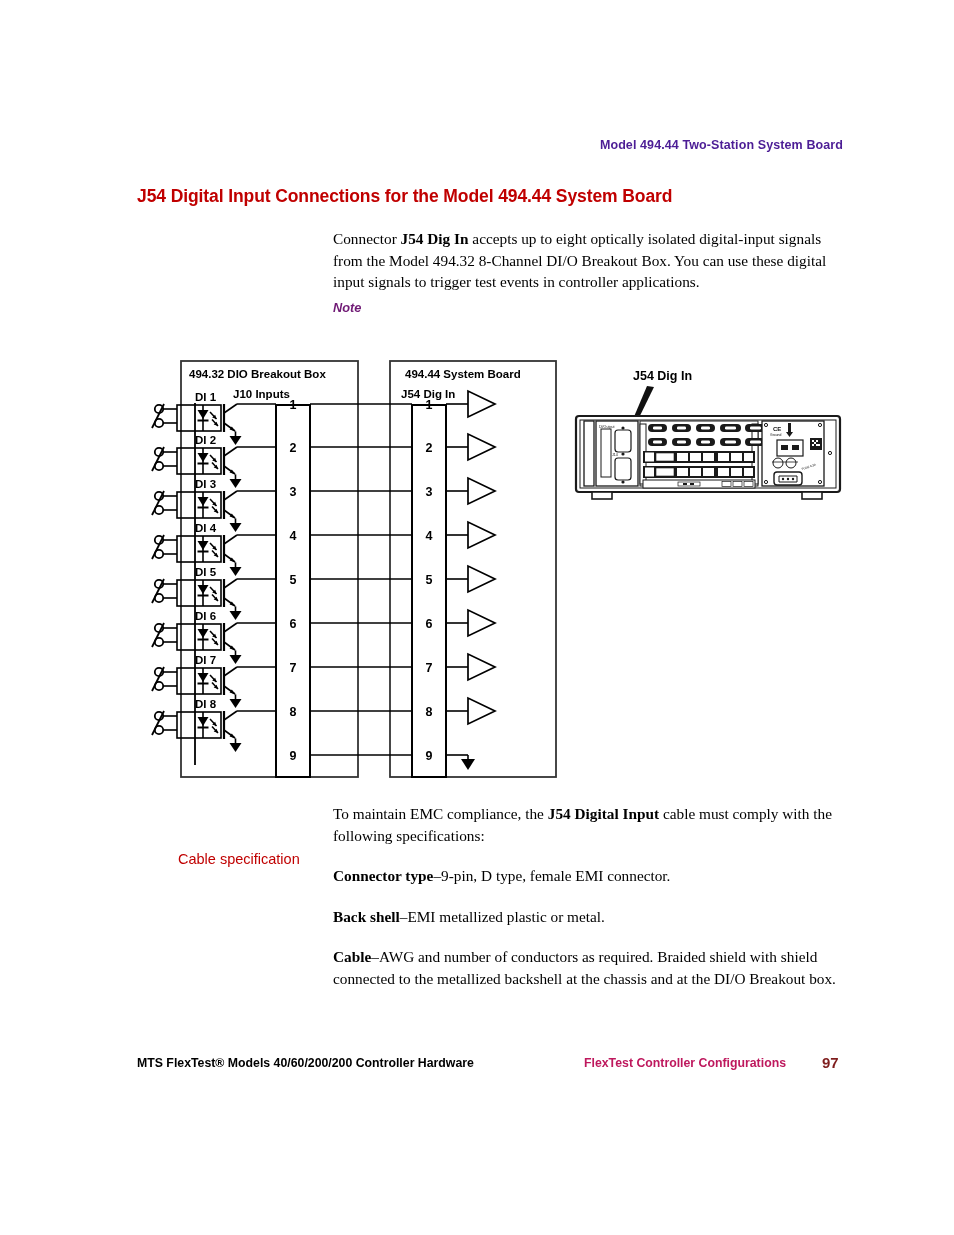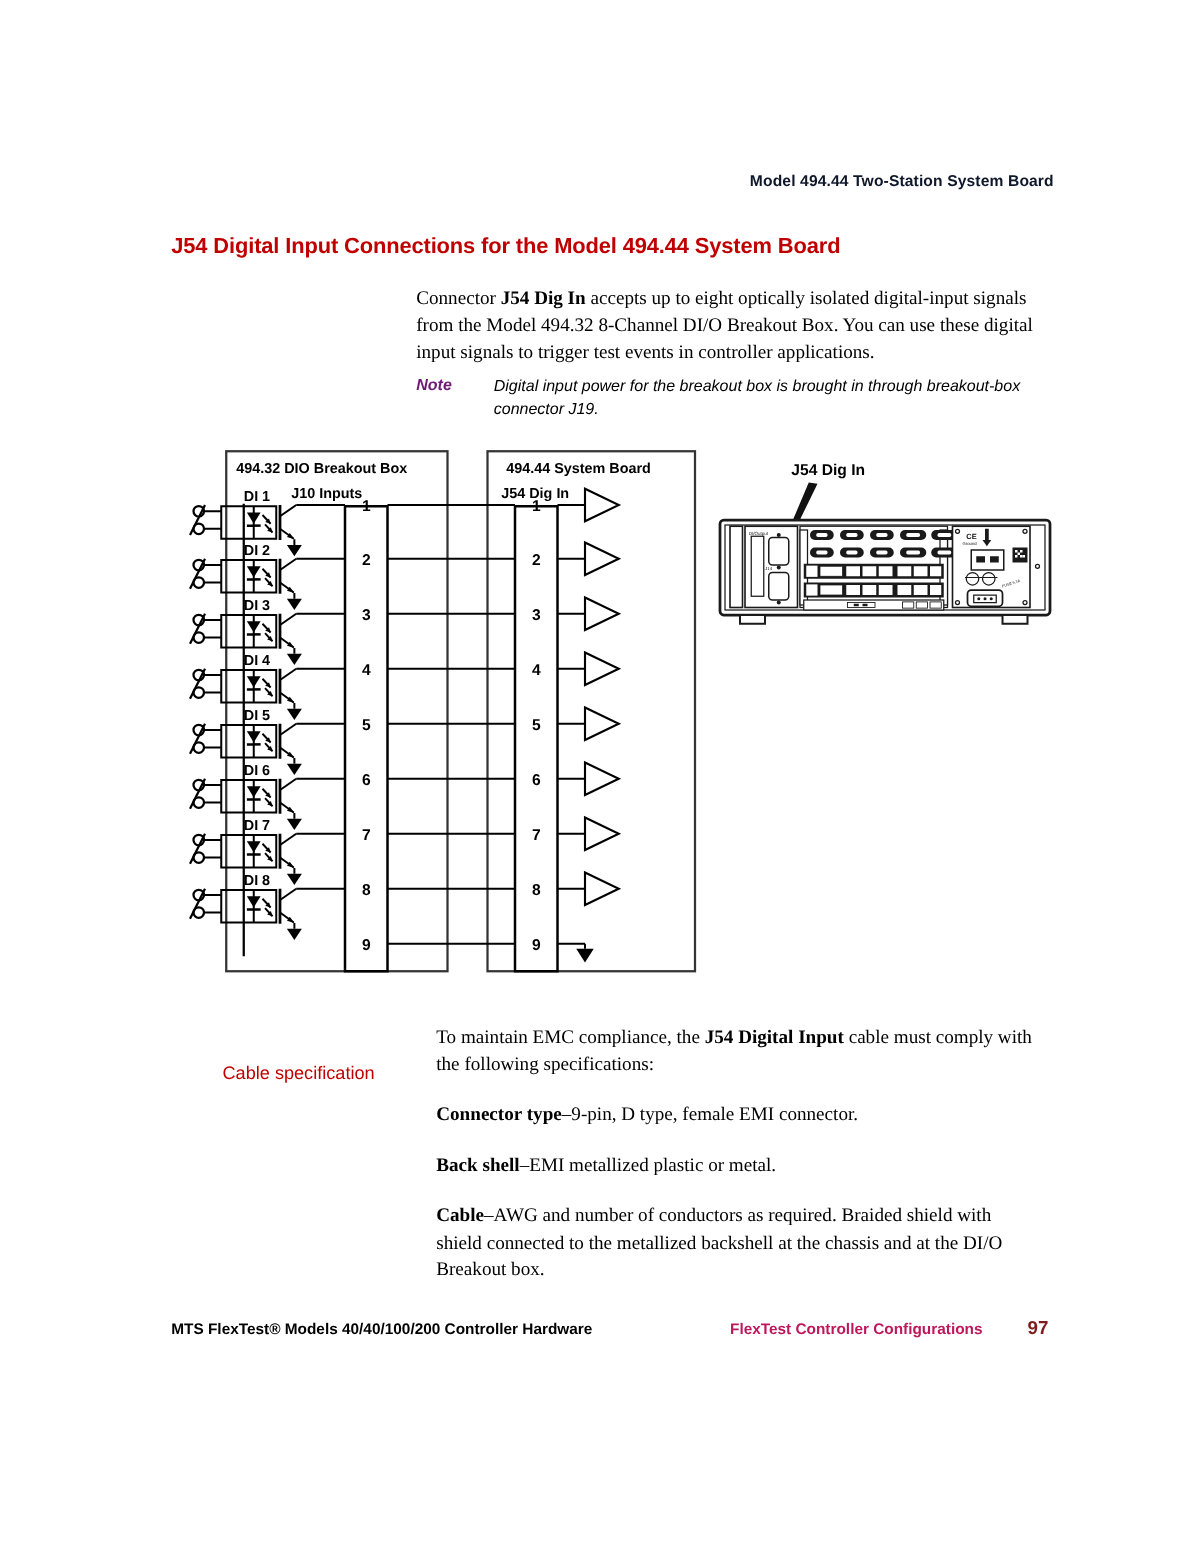--- a/index.html
+++ b/index.html
@@ -8,21 +8,21 @@
     font-family:"Liberation Serif", serif;
     position:relative;overflow:hidden;
   }
   .page{position:absolute;left:0;top:0;width:954px;height:1235px;}
 
   
   .run-header{
     position:absolute;left:0;top:138px;width:843px;
     text-align:right;
     font-family:"Liberation Sans", sans-serif;
-    font-size:12.5px;font-weight:bold;color:#0f172a;
+    font-size:12.5px;font-weight:bold;color:#4c1d95;
     letter-spacing:.1px;
   }
 
   
   .sec-title{
     position:absolute;left:137px;top:186px;width:760px;
     font-family:"Liberation Sans", sans-serif;
     font-size:17.5px;font-weight:bold;color:#c00000;
     letter-spacing:-.1px;
   }
@@ -54,21 +54,21 @@
 
   
   .spec-lbl{
     position:absolute;left:178px;top:803px;
     font-family:"Liberation Sans", sans-serif;
     font-size:14.5px;color:#c00000;white-space:nowrap;margin-top:48px;
   }
   .spec-col{position:absolute;left:333px;top:803px;width:512px;}
   .spec-p{
     font-family:"Liberation Serif", serif;
-    font-size:15.3px;line-height:21.5px;color:#000;margin:16px;
+    font-size:15.3px;line-height:21.5px;color:#000;margin:0;
   }
   .spec-p + .spec-p{margin-top:19px;}
   .spec-p b{font-weight:bold;}
 
   
   .footer{position:absolute;left:0;top:1056px;width:954px;height:24px;}
   .f-left{
     position:absolute;left:137px;top:0;
     font-family:"Liberation Sans", sans-serif;
     font-size:12.3px;font-weight:bold;color:#000;
@@ -96,21 +96,20 @@
   <div class="sec-title">J54 Digital Input Connections for the Model 494.44 System Board</div>
 
   <div class="body-col">
     <p class="body-p">
       <span>Connector </span><b>J54 Dig In</b><span> accepts up to eight optically isolated digital-input signals from the Model 494.32 8-Channel DI/O Breakout Box. You can use these digital input signals to trigger test events in controller applications.</span>
     </p>
   </div>
 
   <div class="note-row">
     <div class="note-lbl">Note</div>
-    <div class="note-txt">Digital input power for the breakout box is brought in through breakout-box connector J19.</div>
   </div>
 
   <div class="schem">
     <svg width="430" height="440" viewBox="0 0 430 440">
       <defs>
         <g id="optoUnit">
 
           <circle cx="8" cy="6" r="4.2" fill="#fff" stroke="#000" stroke-width="1.8"></circle>
           <circle cx="8" cy="20" r="4.2" fill="#fff" stroke="#000" stroke-width="1.8"></circle>
           <line x1="1" y1="25" x2="13" y2="1" stroke="#000" stroke-width="1.8"></line>
@@ -414,18 +413,18 @@
     </p>
     <p class="spec-p">
       <b>Back shell</b><span>–EMI metallized plastic or metal.</span>
     </p>
     <p class="spec-p">
       <b>Cable</b><span>–AWG and number of conductors as required. Braided shield with shield connected to the metallized backshell at the chassis and at the DI/O Breakout box.</span>
     </p>
   </div>
 
   <div class="footer">
-    <div class="f-left">MTS FlexTest® Models 40/40/100/200 Controller Hardware</div>
+    <div class="f-left">MTS FlexTest® Models 40/60/200/200 Controller Hardware</div>
     <div class="f-mid">FlexTest Controller Configurations</div>
     <div class="f-pg">97</div>
   </div>
 
 </div>
 
 </body></html>

